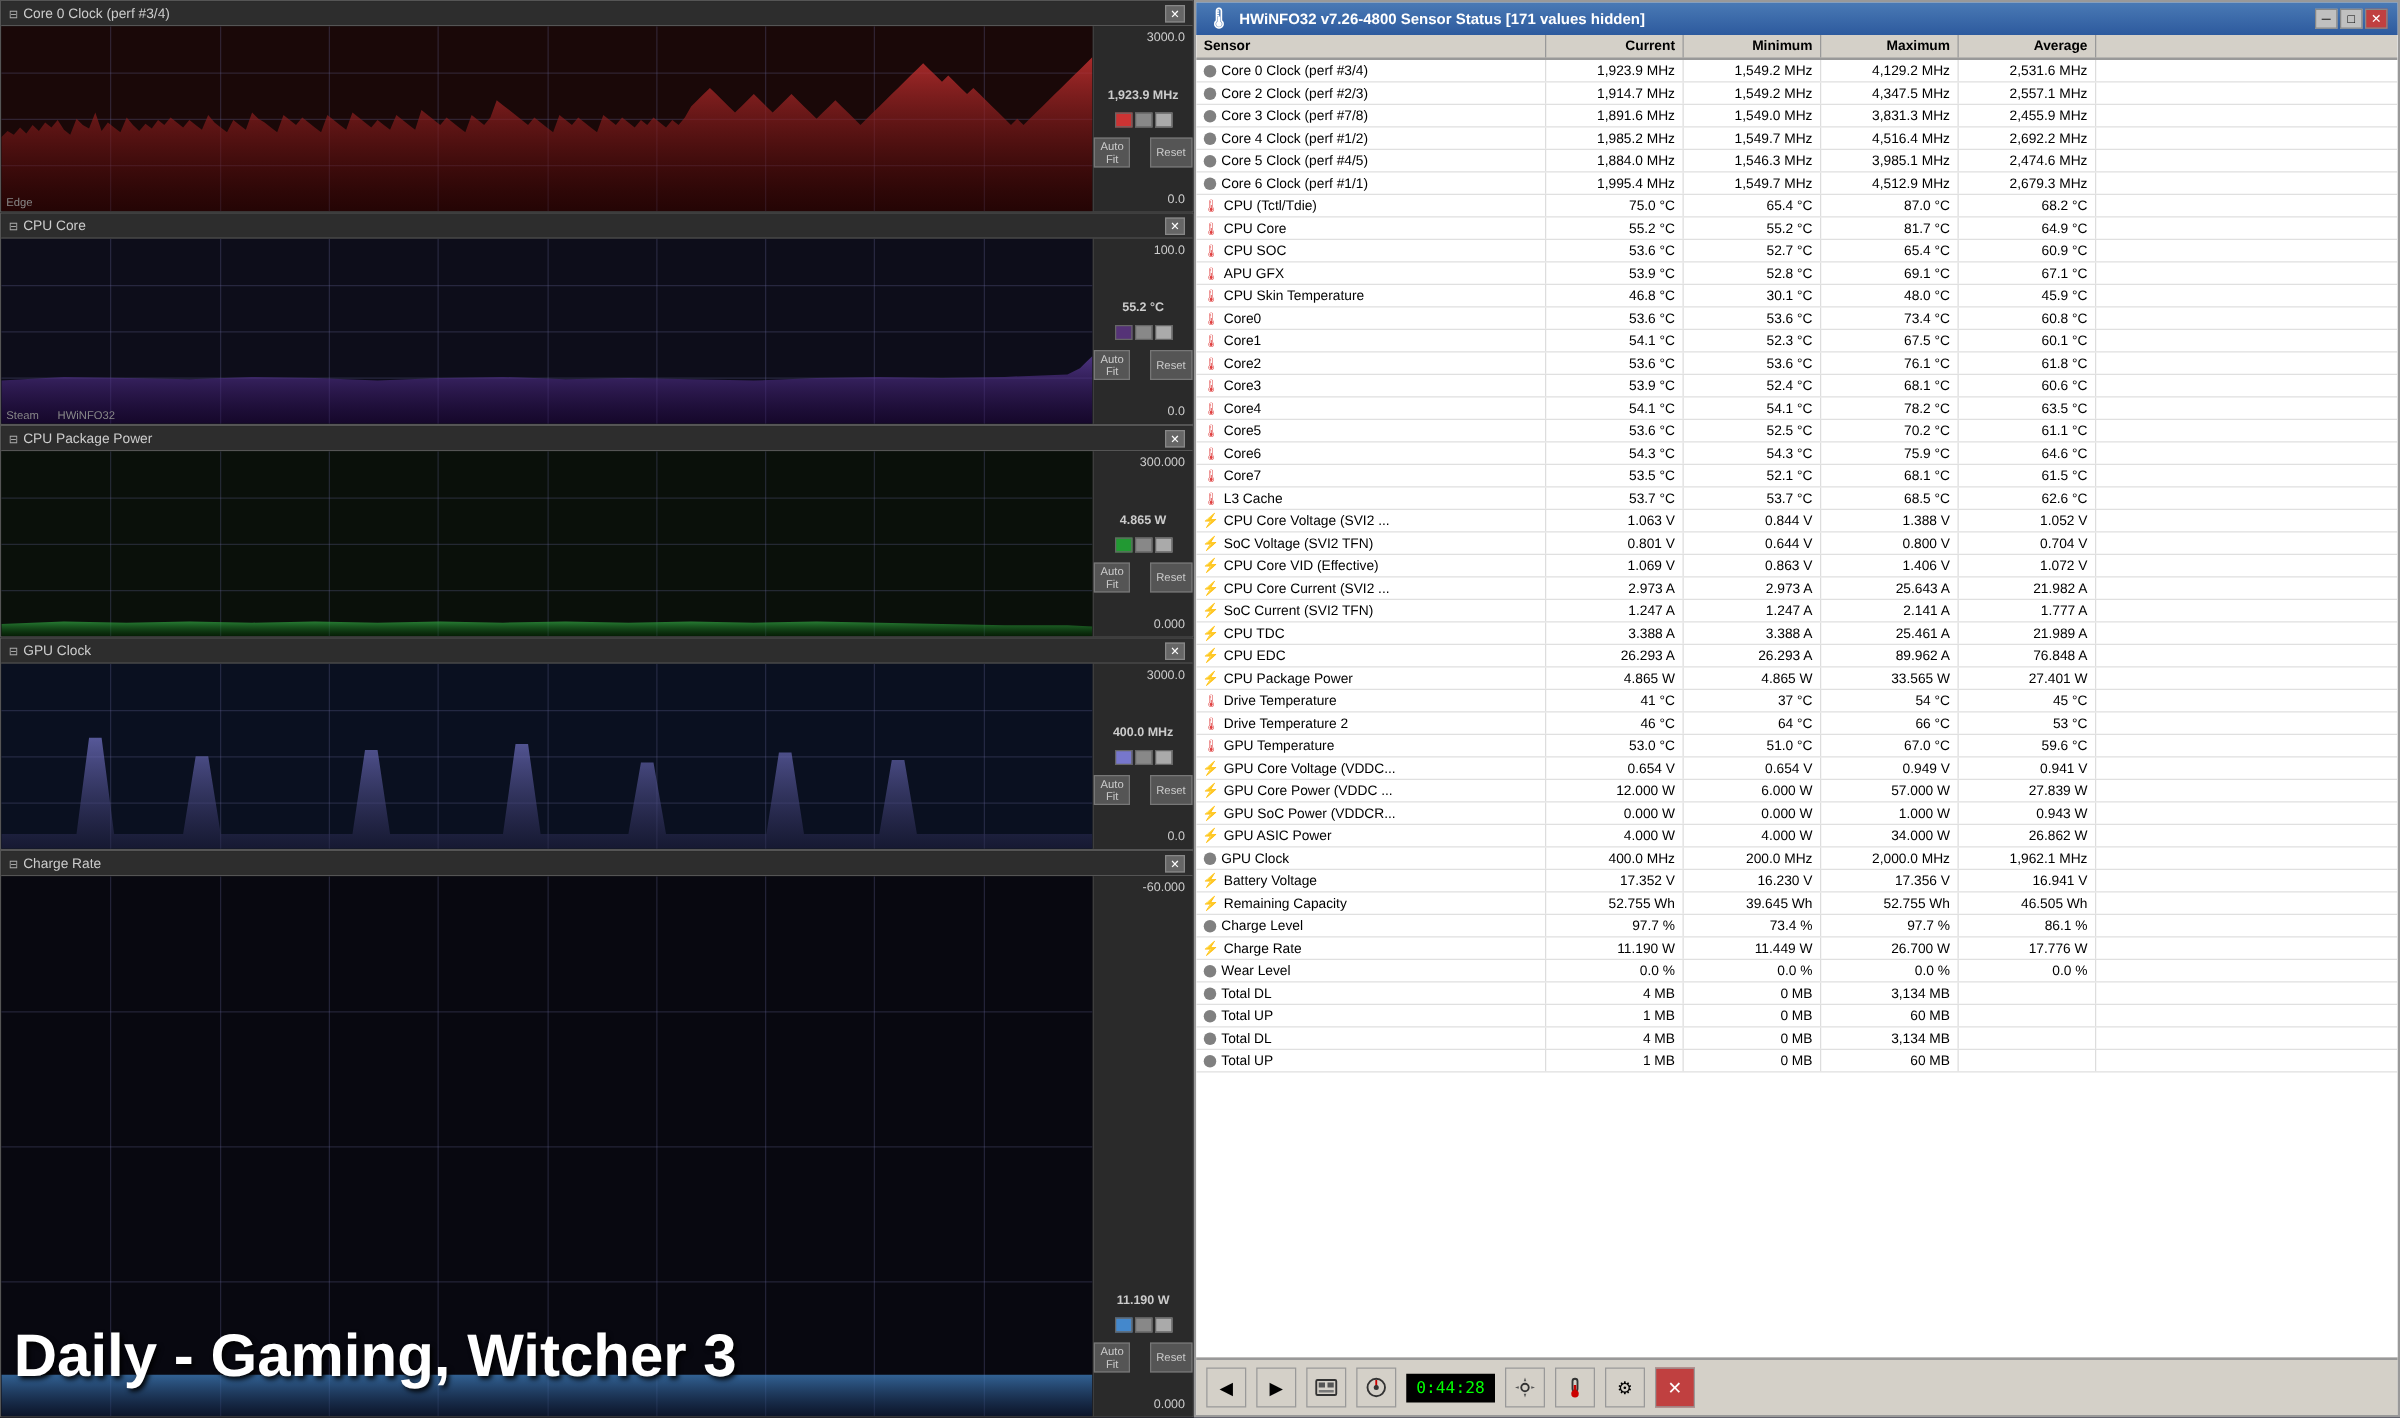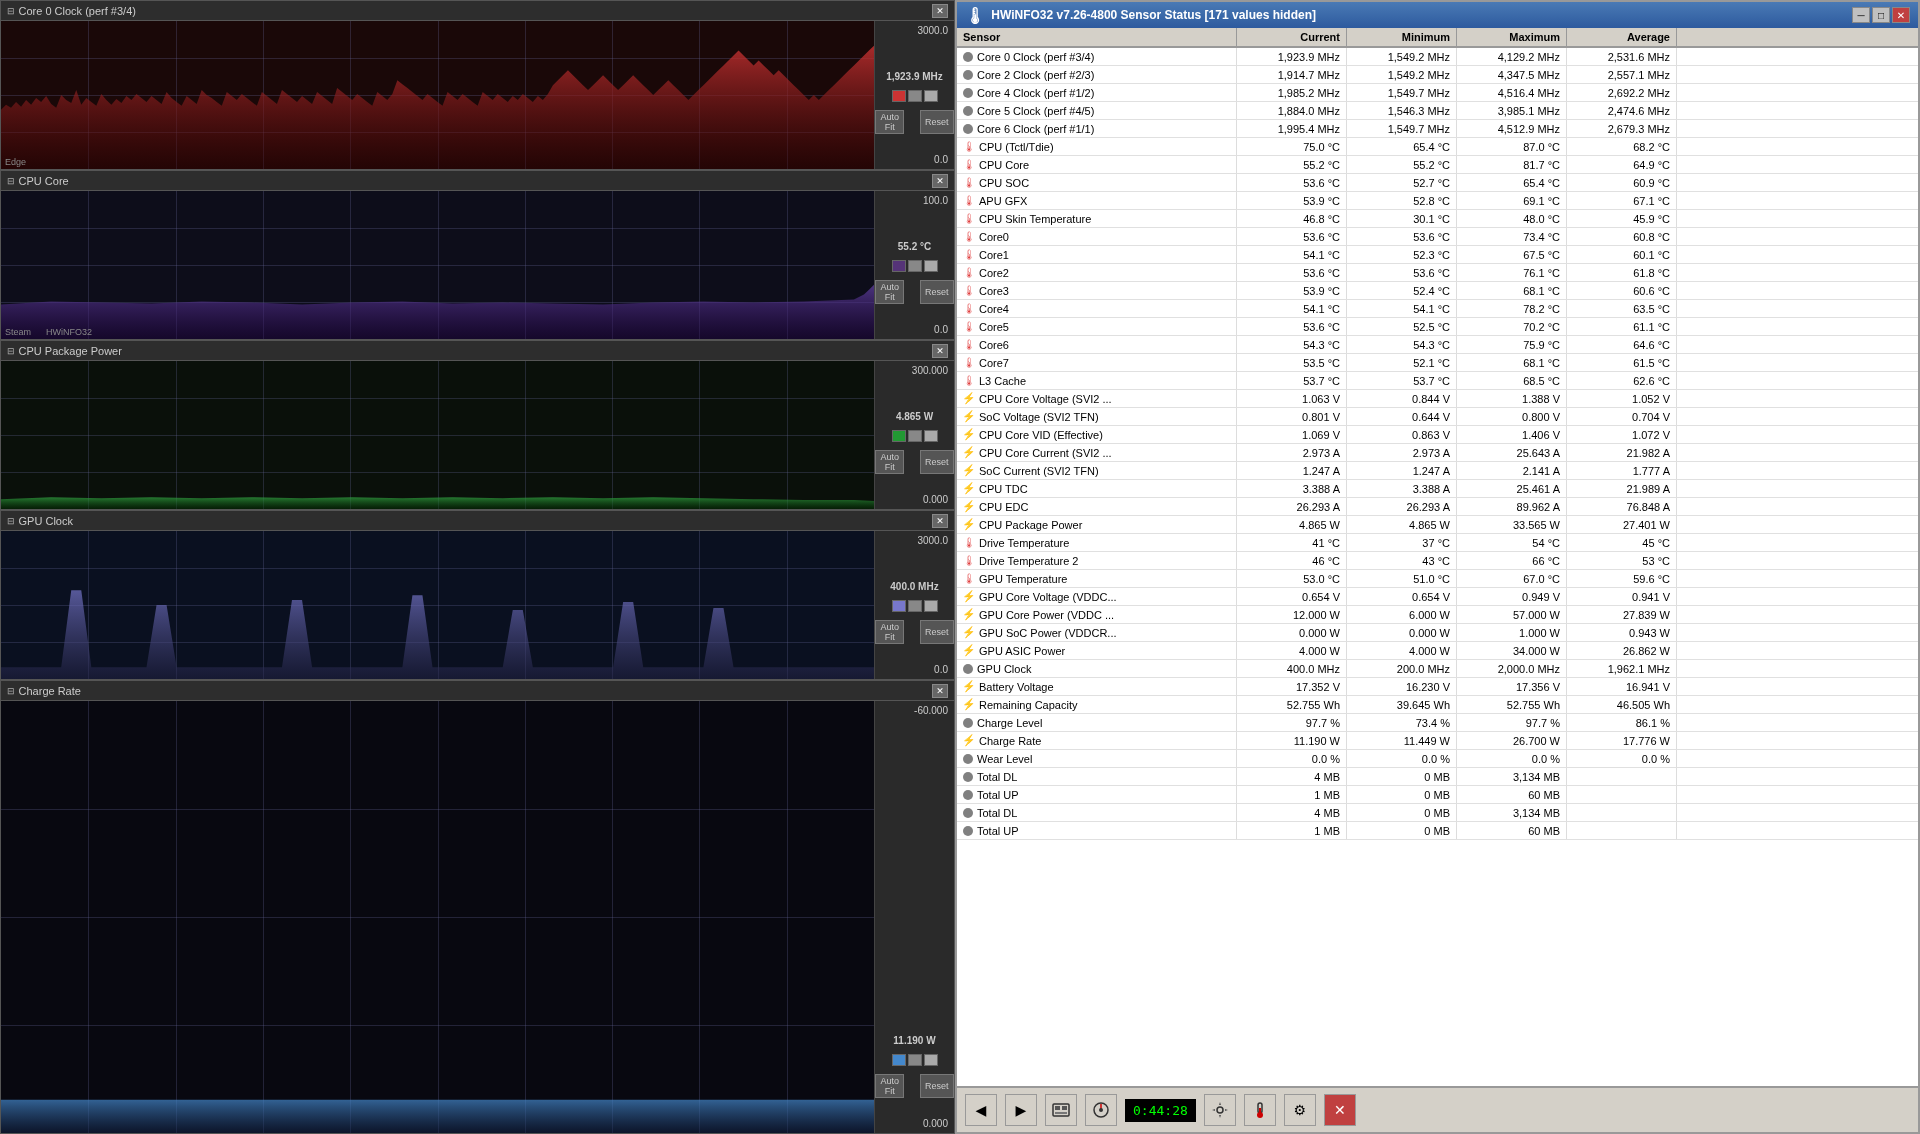--- a/index.html
+++ b/index.html
@@ -610,20 +610,23 @@
         <svg class="chart-svg" viewBox="0 0 870 130" preserveAspectRatio="none">
           <defs>
             <linearGradient id="blueGrad2" x1="0" y1="0" x2="0" y2="1">
               <stop offset="0%" stop-color="#4488cc" stop-opacity="0.7"></stop>
               <stop offset="100%" stop-color="#112244" stop-opacity="0.5"></stop>
             </linearGradient>
           </defs>
           <path d="M0,120 L870,120 L870,130 L0,130 Z" fill="url(#blueGrad2)"></path>
         </svg>
 
+        <div style="position:absolute;bottom:20px;left:10px;">
+          <div class="big-text-label">Daily - Gaming, Witcher 3</div>
+        </div>
       </div>
       <div class="chart-right-panel">
         <div class="chart-max-label">-60.000</div>
         <div style="flex:1"></div>
         <div class="chart-current-label">11.190 W</div>
         <div class="chart-color-boxes">
           <div class="color-box" style="background:#4488cc;"></div>
           <div class="color-box" style="background:#888;"></div>
           <div class="color-box" style="background:#aaa;"></div>
         </div>
@@ -679,20 +682,30 @@
             <span>Core 2 Clock (perf #2/3)</span>
           </div>
       <div class="hwinfo-cell">1,914.7 MHz</div>
       <div class="hwinfo-cell">1,549.2 MHz</div>
       <div class="hwinfo-cell">4,347.5 MHz</div>
       <div class="hwinfo-cell">2,557.1 MHz</div>
     </div>
         <div class="hwinfo-row">
       <div class="hwinfo-cell">
             <div class="icon-circle-gray"></div>
+            <span>Core 3 Clock (perf #7/8)</span>
+          </div>
+      <div class="hwinfo-cell">1,891.6 MHz</div>
+      <div class="hwinfo-cell">1,549.0 MHz</div>
+      <div class="hwinfo-cell">3,831.3 MHz</div>
+      <div class="hwinfo-cell">2,455.9 MHz</div>
+    </div>
+        <div class="hwinfo-row">
+      <div class="hwinfo-cell">
+            <div class="icon-circle-gray"></div>
             <span>Core 4 Clock (perf #1/2)</span>
           </div>
       <div class="hwinfo-cell">1,985.2 MHz</div>
       <div class="hwinfo-cell">1,549.7 MHz</div>
       <div class="hwinfo-cell">4,516.4 MHz</div>
       <div class="hwinfo-cell">2,692.2 MHz</div>
     </div>
         <div class="hwinfo-row">
       <div class="hwinfo-cell">
             <div class="icon-circle-gray"></div>
@@ -942,21 +955,21 @@
       <div class="hwinfo-cell">37 °C</div>
       <div class="hwinfo-cell">54 °C</div>
       <div class="hwinfo-cell">45 °C</div>
     </div>
         <div class="hwinfo-row">
       <div class="hwinfo-cell">
             <span class="sensor-icon icon-thermometer">🌡</span>
             <span>Drive Temperature 2</span>
           </div>
       <div class="hwinfo-cell">46 °C</div>
-      <div class="hwinfo-cell">43 °C</div>
+      <div class="hwinfo-cell">64 °C</div>
       <div class="hwinfo-cell">66 °C</div>
       <div class="hwinfo-cell">53 °C</div>
     </div>
         <div class="hwinfo-row">
       <div class="hwinfo-cell">
             <span class="sensor-icon icon-thermometer">🌡</span>
             <span>GPU Temperature</span>
           </div>
       <div class="hwinfo-cell">53.0 °C</div>
       <div class="hwinfo-cell">51.0 °C</div>

